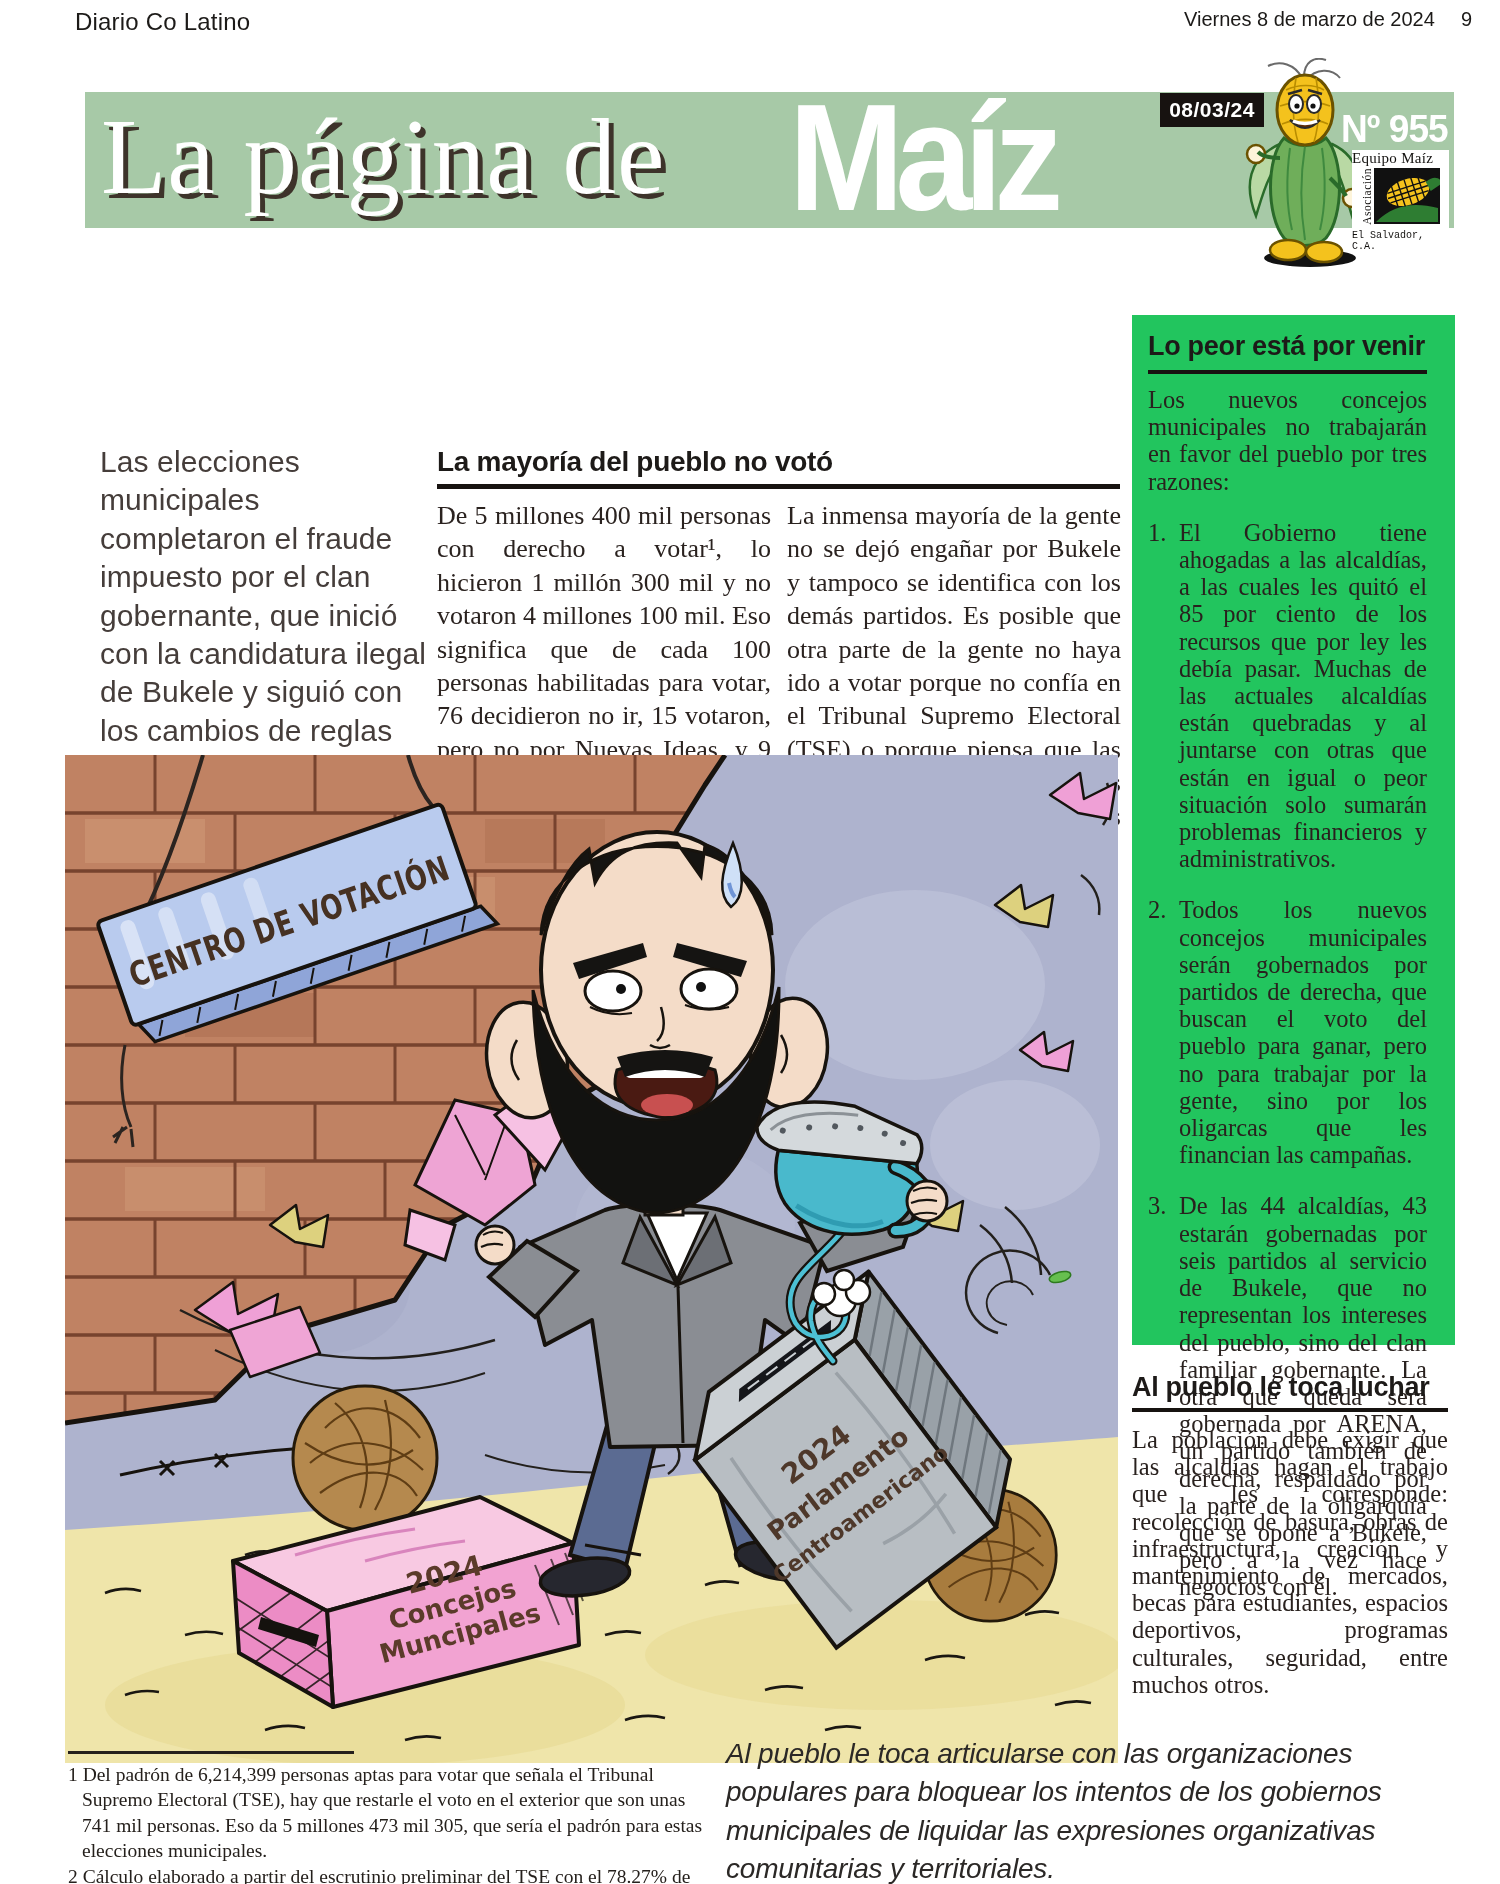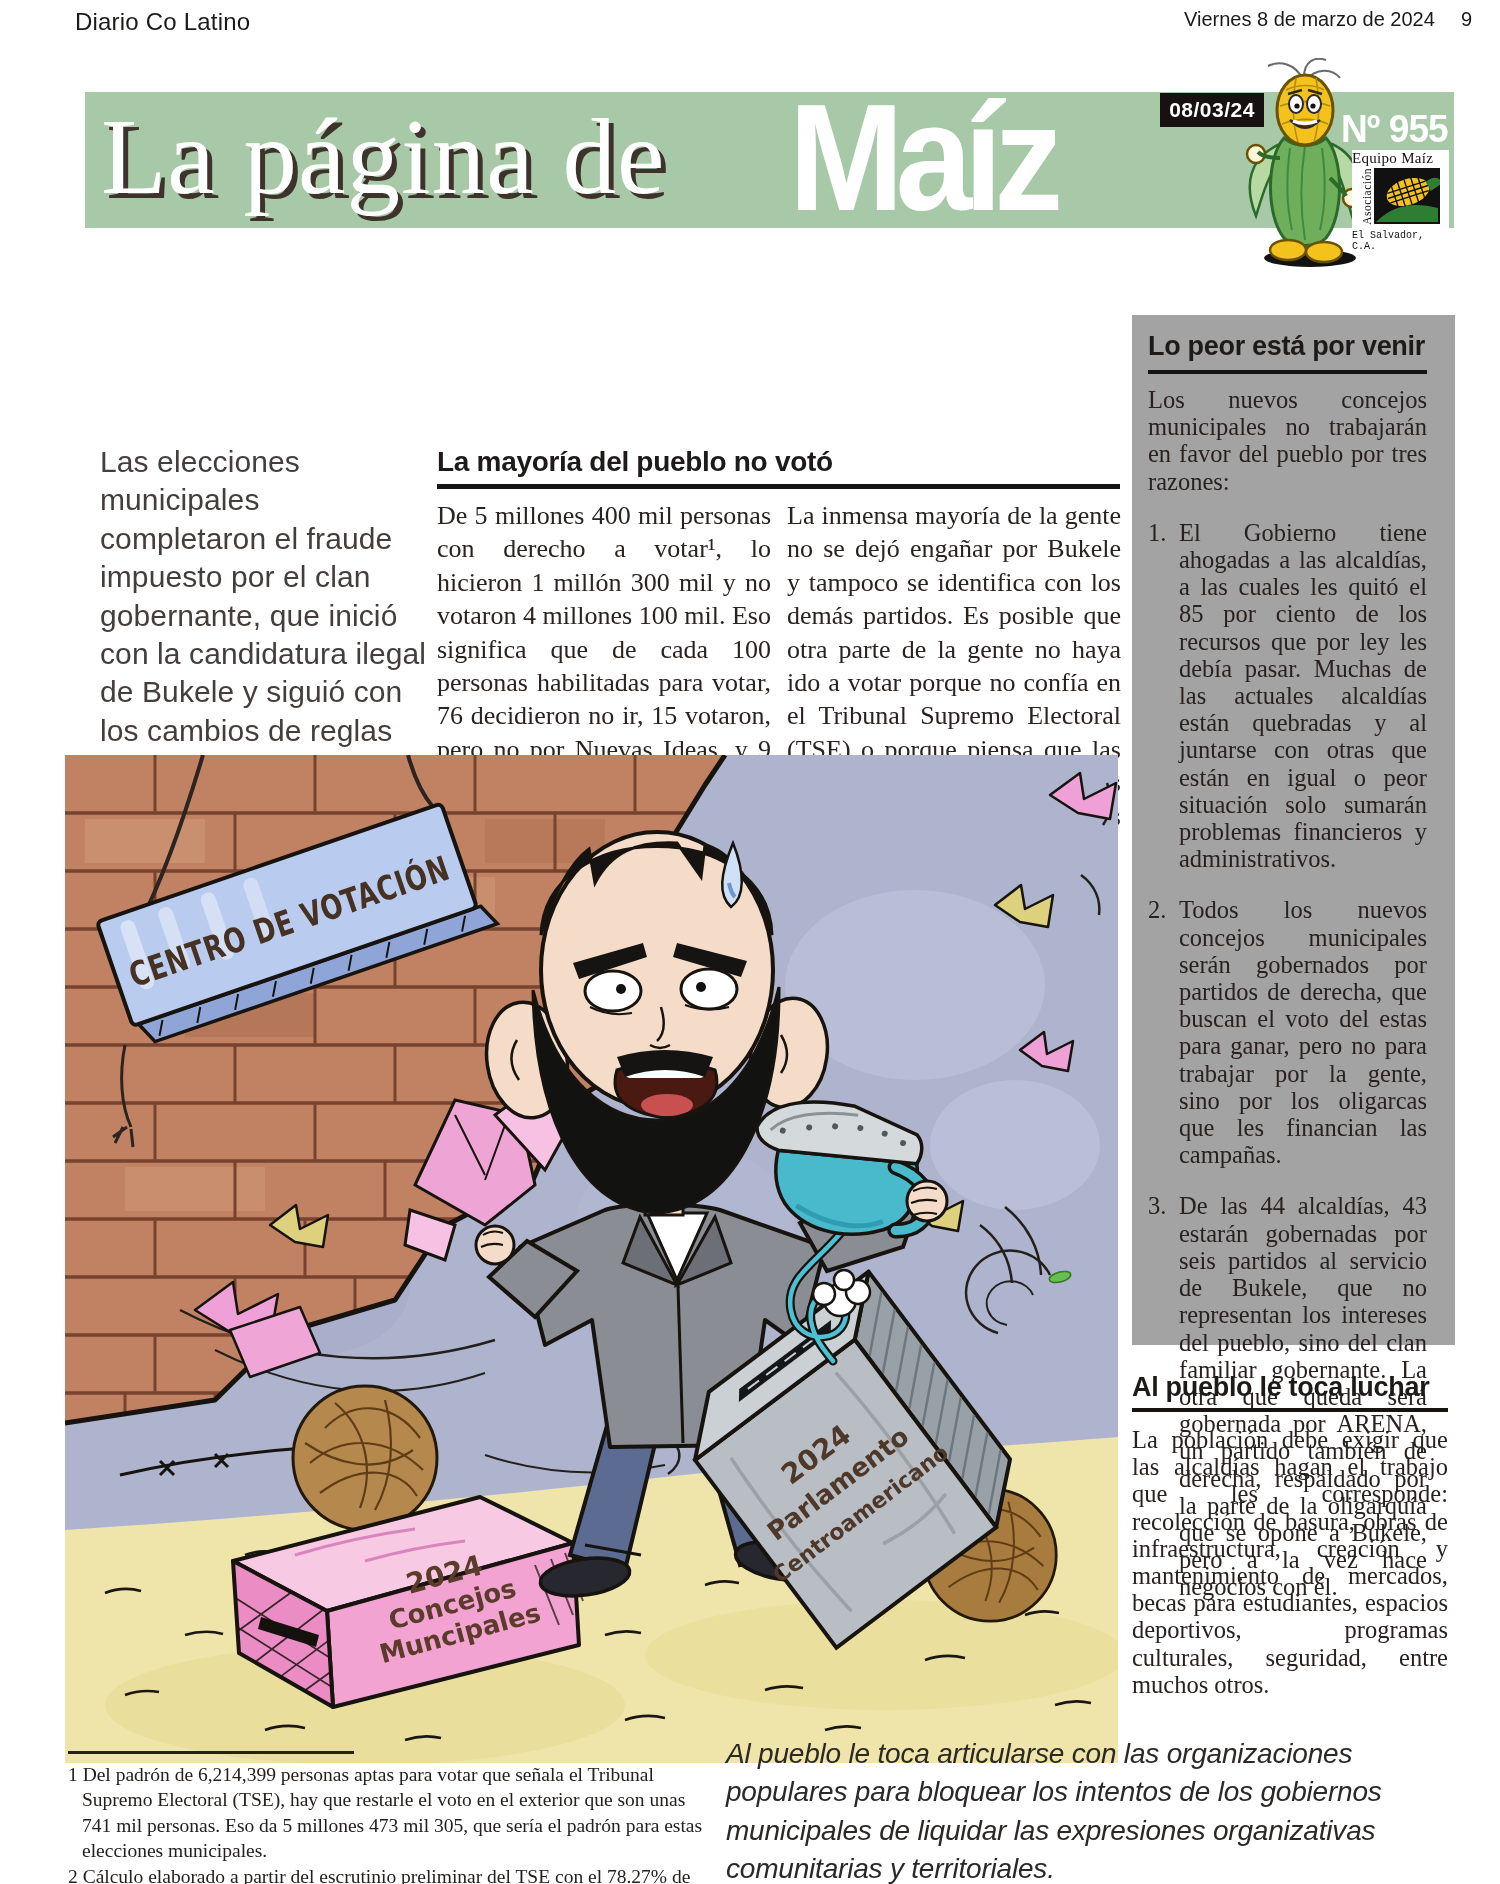--- a/index.html
+++ b/index.html
@@ -30,21 +30,21 @@
   .intro{left:68px;top:443px;width:365px;font-size:30px;line-height:38.4px;color:#453d3a;letter-spacing:0.1px;margin-left:32px;}
 
   
   .sec-head{left:437px;top:446px;font-size:28px;font-weight:700;color:#1d1a18;letter-spacing:-0.3px;}
   .sec-rule{left:437px;top:484px;width:683px;height:5px;background:#171310;}
   .col{top:499px;width:334px;font-family:"Liberation Serif",serif;font-size:26px;line-height:33.4px;color:#2a221f;text-align:justify;}
   .col1{left:437px;}
   .col2{left:787px;}
 
   
-  .sidebox{left:1132px;top:315px;width:323px;height:1030px;background:#a3a3a3;box-sizing:border-box;padding:16px 28px 0 16px;}
+  .sidebox{left:1132px;top:315px;width:323px;height:1030px;background:#22c55e;box-sizing:border-box;padding:16px 28px 0 16px;}
   .side-head{font-size:27px;font-weight:700;color:#1d1a18;letter-spacing:-0.3px;}
   .side-rule{height:4px;background:#171310;margin:8px 0 12px 0;}
   .side-serif{font-family:"Liberation Serif",serif;font-size:24.5px;line-height:27.2px;color:#29211e;text-align:justify;}
   .side-item{display:flex;margin-top:24px;}
   .side-item .num{width:31px;flex:0 0 31px;font-family:"Liberation Serif",serif;font-size:24.5px;line-height:27.2px;color:#29211e;}
   .side-item .txt{flex:1;}
   .side2-head{left:1132px;top:1372px;font-size:27px;font-weight:700;color:#1d1a18;letter-spacing:-0.3px;}
   .side2-rule{left:1132px;top:1408px;width:316px;height:4px;background:#171310;}
   .side2-text{left:1132px;top:1426px;width:316px;font-family:"Liberation Serif",serif;font-size:24.5px;line-height:27.2px;color:#29211e;text-align:justify;}
 
@@ -132,21 +132,21 @@
   <div class="abs sidebox">
     <div class="side-head">Lo peor está por venir</div>
     <div class="side-rule"></div>
     <div class="side-serif">Los nuevos concejos municipales no trabajarán en favor del pueblo por tres razones:</div>
     <div class="side-item">
       <div class="num">1.</div>
       <div class="txt side-serif">El Gobierno tiene ahogadas a las alcaldías, a las cuales les quitó el 85 por ciento de los recursos que por ley les debía pasar. Muchas de las actuales alcaldías están quebradas y al juntarse con otras que están en igual o peor situación solo sumarán problemas financieros y administrativos.</div>
     </div>
     <div class="side-item">
       <div class="num">2.</div>
-      <div class="txt side-serif">Todos los nuevos concejos municipales serán gobernados por partidos de derecha, que buscan el voto del estas para ganar, pero no para trabajar por la gente, sino por los oligarcas que les financian las campañas.</div>
+      <div class="txt side-serif">Todos los nuevos concejos municipales serán gobernados por partidos de derecha, que buscan el voto del pueblo para ganar, pero no para trabajar por la gente, sino por los oligarcas que les financian las campañas.</div>
     </div>
     <div class="side-item">
       <div class="num">3.</div>
       <div class="txt side-serif">De las 44 alcaldías, 43 estarán gobernadas por seis partidos al servicio de Bukele, que no representan los intereses del pueblo, sino del clan familiar gobernante. La otra que queda será gobernada por ARENA, un partido también de derecha, respaldado por la parte de la oligarquía que se opone a Bukele, pero a la vez hace negocios con él.</div>
     </div>
   </div>
 
   <div class="abs side2-head">Al pueblo le toca luchar</div>
   <div class="abs side2-rule"></div>
   <div class="abs side2-text">La población debe exigir que las alcaldías hagan el trabajo que les corresponde: recolección de basura, obras de infraestructura, creación y mantenimiento de mercados, becas para estudiantes, espacios deportivos, programas culturales, seguridad, entre muchos otros.</div>

